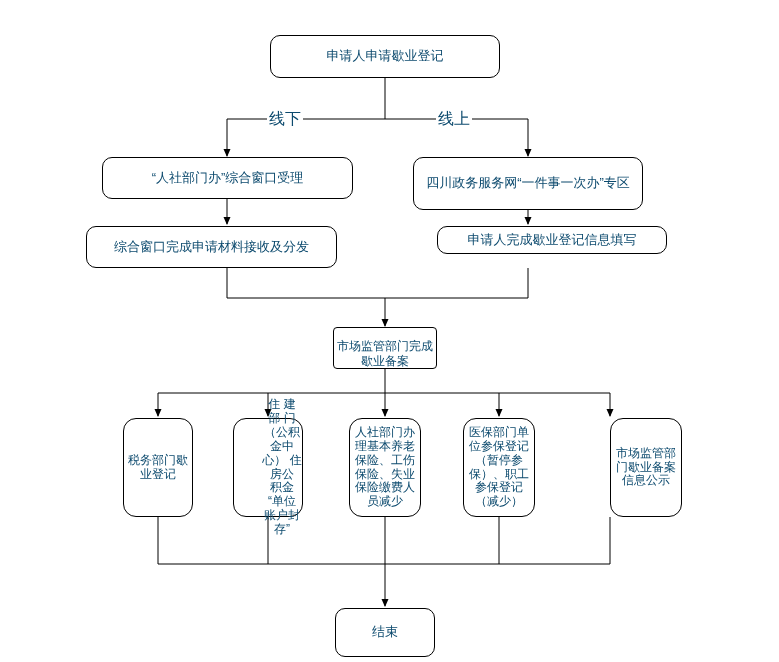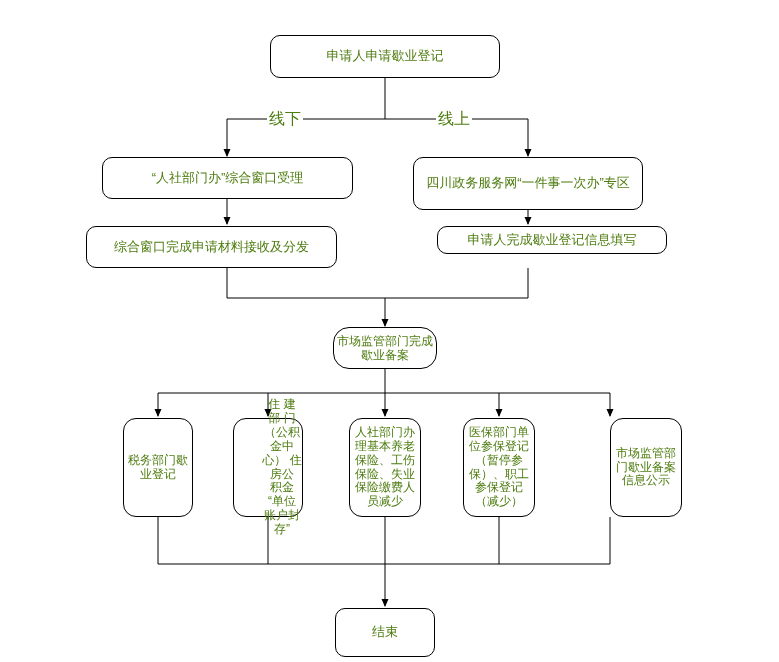--- a/index.html
+++ b/index.html
@@ -6,21 +6,21 @@
     margin: 0;
     padding: 0;
     background: #ffffff;
   }
   #canvas {
     position: relative;
     width: 779px;
     height: 662px;
     background: #ffffff;
     font-family: "Liberation Sans", sans-serif;
-    color: #4d7c0f;
+    color: #0c4a6e;
     overflow: hidden;
   }
   #connectors {
     position: absolute;
     left: 0;
     top: 0;
     width: 779px;
     height: 662px;
   }
   .node {
@@ -42,23 +42,24 @@
   }
   .node.oneline .lbl {
     white-space: nowrap;
   }
   .node.tall {
     border-radius: 13px;
     font-size: 12px;
     line-height: 1.16;
   }
   .node.small {
-    border-radius: 16px;
+    border-radius: 4px;
     font-size: 12px;
     line-height: 1.2;
+    align-items: flex-end;
   }
   .edge-label {
     position: absolute;
     transform: translate(-50%, -50%);
     background: #ffffff;
     font-size: 16px;
     line-height: 1;
     padding: 1px 2px;
     white-space: nowrap;
   }

